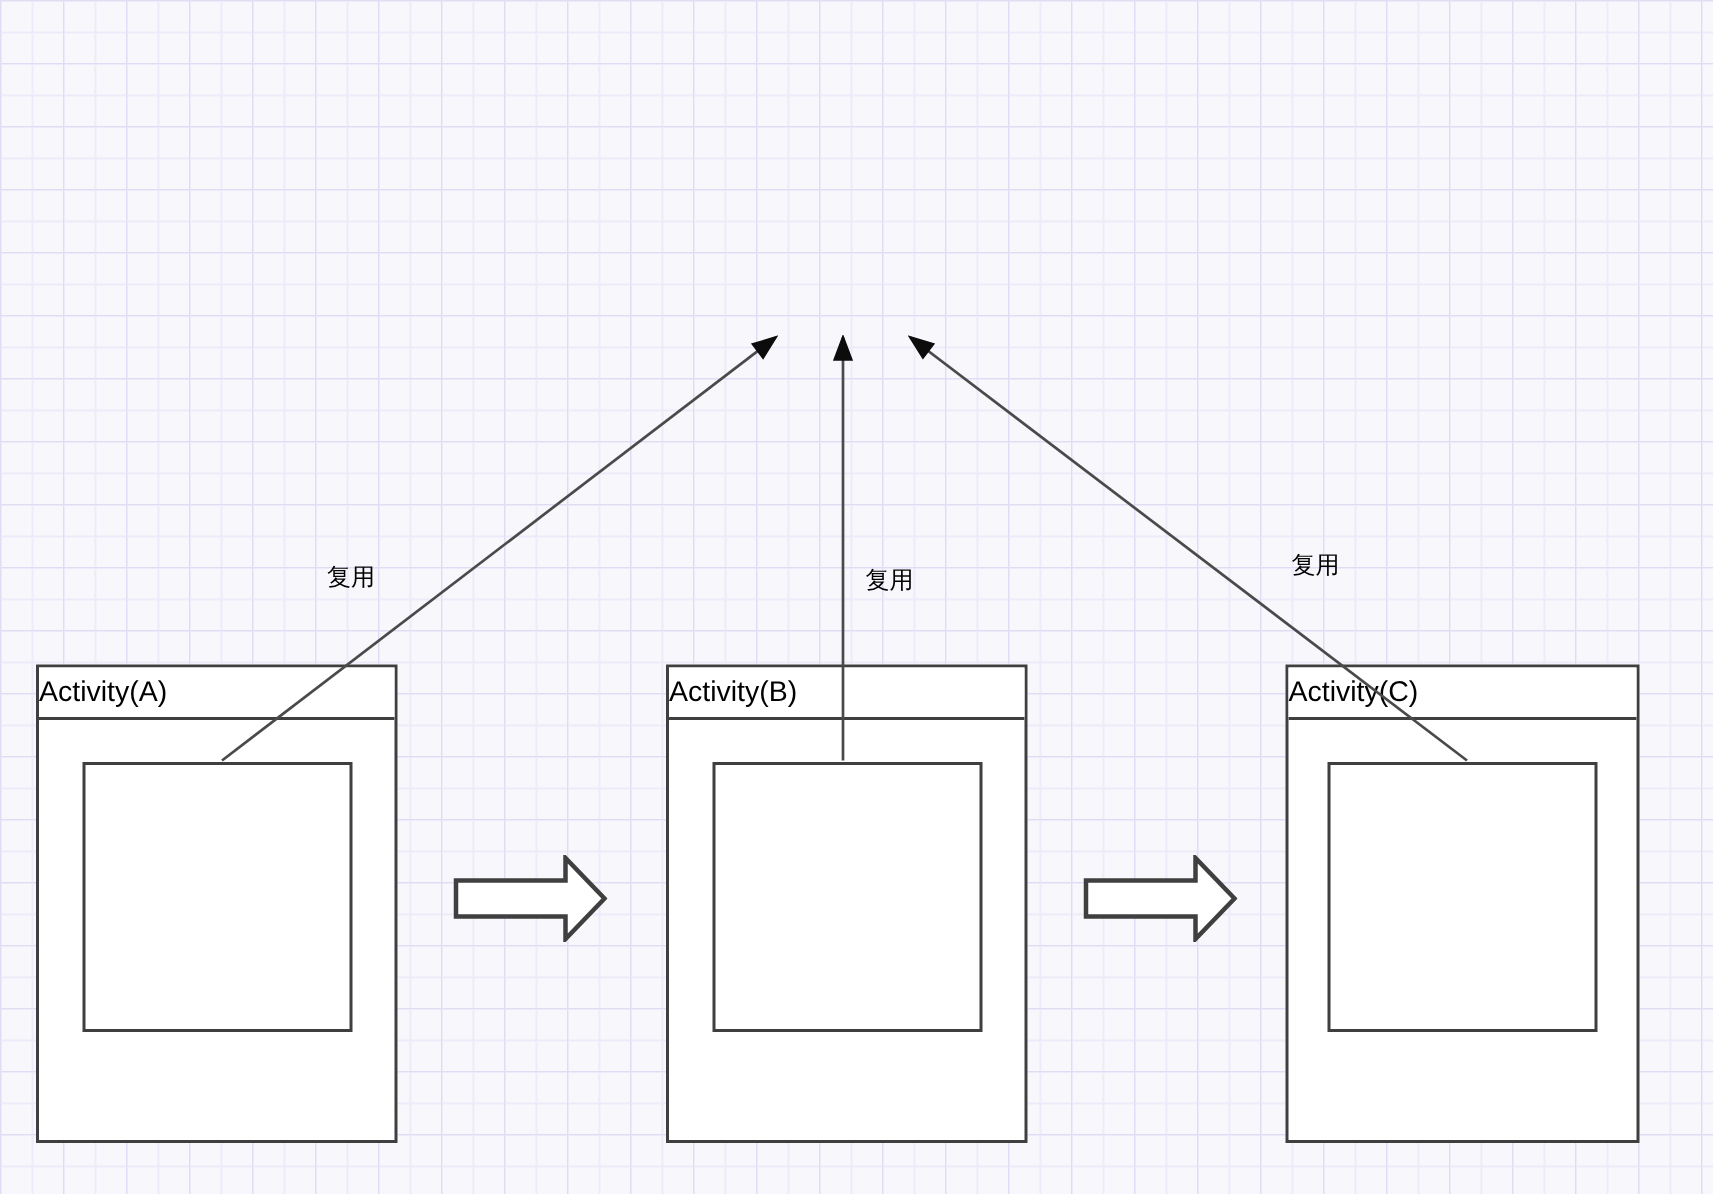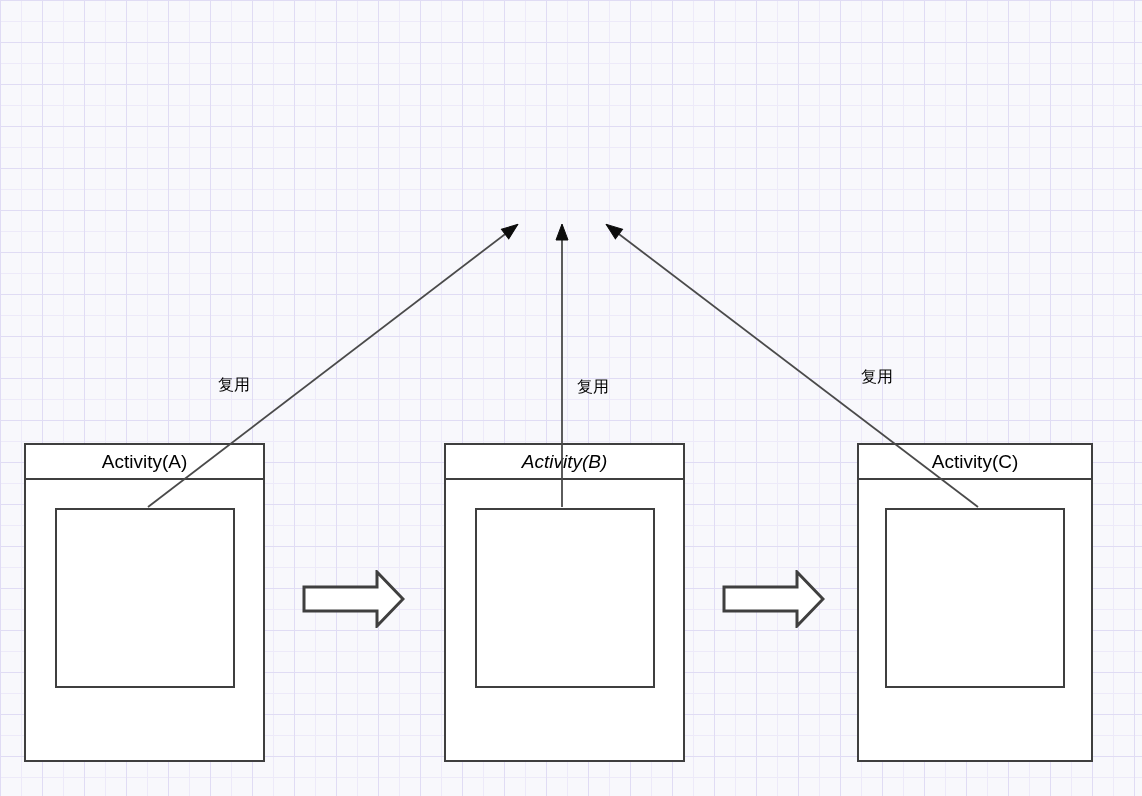--- a/index.html
+++ b/index.html
@@ -42,28 +42,27 @@
   .flutterview .node-label {
     font-size: 18px;
     color: #000000;
   }
   .activity {
     top: 443px;
     width: 241px;
     height: 319px;
   }
   .activity-a { left: 24px; }
-  .activity-b { left: 444px; font-style: italic; }
+  .activity-b { left: 444px; }
   .activity-c { left: 857px; width: 236px; }
   .activity-header {
     height: 33px;
     border-bottom: 2px solid #3f3f3f;
     display: flex;
     align-items: center;
-    justify-content: center;
     font-size: 19px;
     color: #000000;
     background: #ffffff;
   }
   .inner-box {
     position: absolute;
     left: 50%;
     top: 63px;
     transform: translateX(-50%);
     width: 180px;

